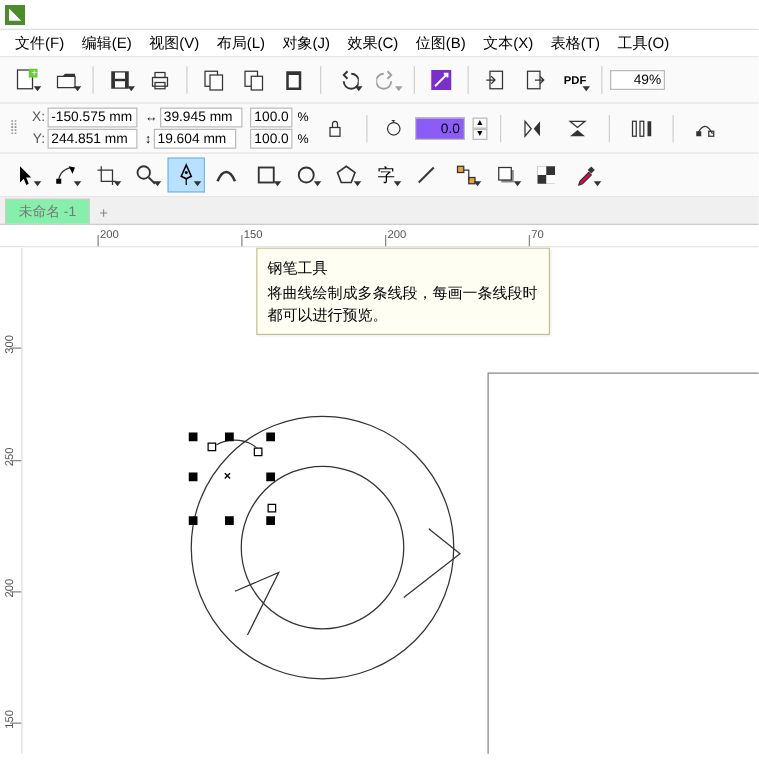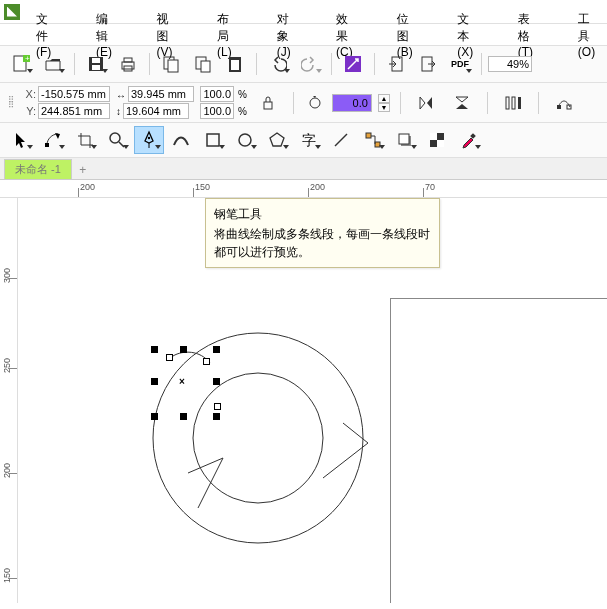--- a/index.html
+++ b/index.html
@@ -1,39 +1,39 @@
 <!DOCTYPE html>
 <html><head>
 <meta charset="utf-8">
 <style>
   * { box-sizing: border-box; margin: 0; padding: 0; font-family: "Microsoft YaHei", Arial, sans-serif; }
   body { width: 607px; height: 609px; background: #fff; overflow: hidden; font-size: 12px; color: #000; }
   .titlebar { height: 24px; background: #fff; display: flex; align-items: center; padding-left: 4px; border-bottom: 1px solid #e0e0e0; }
   .logo { width: 16px; height: 16px; background: #4c8c2a; position: relative; margin-right: 6px; }
   .logo::after { content:""; position:absolute; left:3px; top:3px; width:10px; height:10px; background:#fff; clip-path: polygon(0 100%, 100% 100%, 0 0); }
   .menubar { height: 22px; display: flex; align-items: center; padding-left: 6px; gap: 2px; border-bottom: 1px solid #e0e0e0; }
-  .menu-item { padding: 2px 6px; cursor: default; margin-left: 24px; }
+  .menu-item { padding: 2px 6px; cursor: default; }
   .toolbar { display: flex; align-items: center; padding: 4px 6px; gap: 2px; border-bottom: 1px solid #e0e0e0; background:#fafafa; }
   .btn { width: 30px; height: 28px; display:flex; align-items:center; justify-content:center; border:1px solid transparent; position:relative; }
   .btn.sel { background:#b8e0ff; border-color:#7ab8e8; }
   .btn.disabled { opacity:.45; }
   .caret { position:absolute; right:2px; bottom:4px; width:0; height:0; border-left:3px solid transparent; border-right:3px solid transparent; border-top:4px solid #333; }
   .sep { width:1px; height:22px; background:#d0d0d0; margin:0 4px; }
   .propbar { display:flex; align-items:center; padding:3px 6px; gap:6px; border-bottom:1px solid #e0e0e0; background:#fafafa; }
   .coord { display:flex; flex-direction:column; gap:1px; }
   .coord-row { display:flex; align-items:center; gap:2px; }
   .coord-lbl { width:14px; text-align:right; color:#555; font-size:11px; }
   .coord-val { width:72px; height:16px; border:1px solid #bbb; background:#fff; font-size:11px; padding:0 2px; display:flex; align-items:center; }
   .dim-val { width:66px; height:16px; border:1px solid #bbb; background:#fff; font-size:11px; padding:0 2px; display:flex; align-items:center; }
   .pct-val { width:34px; height:16px; border:1px solid #bbb; background:#fff; font-size:11px; padding:0 2px; display:flex; align-items:center; justify-content:flex-end; }
   .grip { width:10px; color:#999; font-size:9px; line-height:5px; text-align:center; }
   .rot-val { width:40px; height:18px; border:1px solid #bbb; background:#8b5cf6; font-size:11px; padding:4px 3px; display:flex; align-items:center; justify-content:flex-end; }
   .toolbox { display:flex; align-items:center; padding:3px 6px; gap:2px; border-bottom:1px solid #e0e0e0; background:#fafafa; }
   .tabrow { height:22px; display:flex; align-items:flex-end; padding-left:4px; background:#f0f0f0; border-bottom:1px solid #ccc; }
-  .tab { height:20px; padding:0 10px; background:#bef264; border:1px solid #ccc; border-bottom:none; display:flex; align-items:center; font-size:11px; color:#777; }
+  .tab { height:20px; padding:0 10px; background:#86efac; border:1px solid #ccc; border-bottom:none; display:flex; align-items:center; font-size:11px; color:#777; }
   .tab-add { width:18px; height:18px; margin-left:2px; display:flex; align-items:center; justify-content:center; color:#888; }
   .ruler-area { position:relative; height:18px; background:#fff; border-bottom:1px solid #ddd; overflow:hidden; }
   .ruler-h { position:absolute; left:18px; right:0; top:0; height:18px; }
   .ruler-tick { position:absolute; top:0; bottom:0; display:flex; align-items:flex-start; }
   .ruler-tick span { position:absolute; top:2px; left:2px; font-size:9px; color:#555; }
   .ruler-tick::after { content:""; position:absolute; left:0; top:8px; bottom:0; width:1px; background:#888; }
   .workspace { position:relative; height:405px; background:#fff; overflow:hidden; }
   .ruler-v { position:absolute; left:0; top:0; bottom:0; width:18px; background:#fff; border-right:1px solid #ddd; }
   .ruler-vtick { position:absolute; left:0; right:0; }
   .ruler-vtick span { position:absolute; left:2px; top:-10px; font-size:9px; color:#555; writing-mode:vertical-rl; transform:rotate(180deg); }

